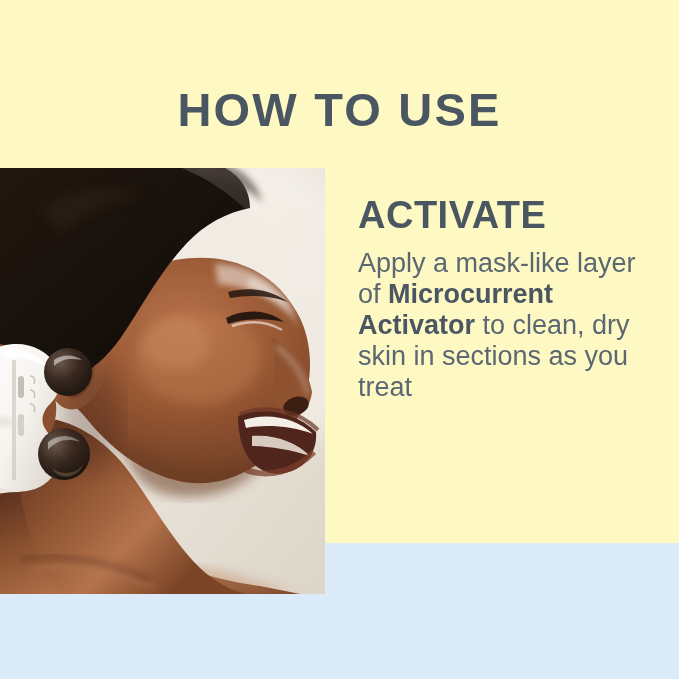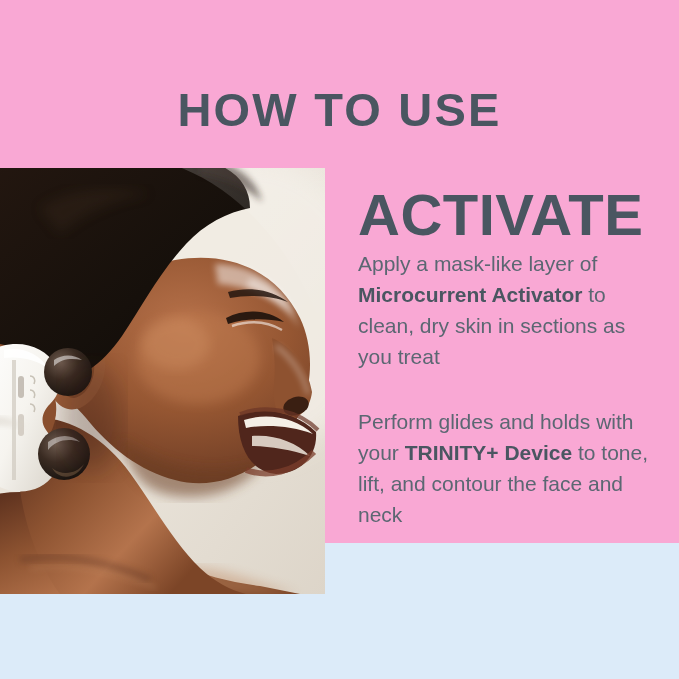--- a/index.html
+++ b/index.html
@@ -10,21 +10,21 @@
     width: 679px;
     height: 679px;
     overflow: hidden;
     font-family: "Liberation Sans", sans-serif;
     background: #dcebf9;
   }
   .page {
     position: relative;
     width: 679px;
     height: 543px;
-    background: #f9a8d4;
+    background: #fef9c3;
     box-sizing: border-box;
   }
 
   
   .page-title {
     position: absolute;
     left: 0;
     top: 52px;
     width: 679px;
     text-align: center;
@@ -59,30 +59,30 @@
     left: 358px;
     top: 190px;
     width: 300px;
   }
   .step-block {
     margin: 0 0 34px 0;
   }
   .step-block:last-child { margin-bottom: 0; }
 
   .step-heading {
-    font-size: 58px;
+    font-size: 38px;
     line-height: 50px;
     font-weight: 700;
     letter-spacing: 0.5px;
     color: #4a5661;
     margin: 0 0 8px 0;
     font-family: "Liberation Sans", sans-serif;
   }
   .step-body {
-    font-size: 21px;
+    font-size: 27px;
     line-height: 31px;
     color: #5b6772;
     font-weight: 400;
     font-family: "Liberation Sans", sans-serif;
     margin: 0;
   }
   .step-body b {
     font-weight: 700;
     color: #4a5661;
   }
@@ -233,17 +233,16 @@
   </div>
 
   <div class="text-column">
 
     <div class="step-block">
       <div class="step-heading">ACTIVATE</div>
       <p class="step-body"><span>Apply a mask-like layer of </span><b>Microcurrent Activator</b><span> to clean, dry skin in sections as you treat</span></p>
     </div>
 
     <div class="step-block">
-      <p class="step-body"><span>Perform glides and holds with your </span><b>TRINITY+ Device</b><span> to tone, lift, and contour the face and neck</span></p>
     </div>
 
   </div>
 </div>
 
 </body></html>

